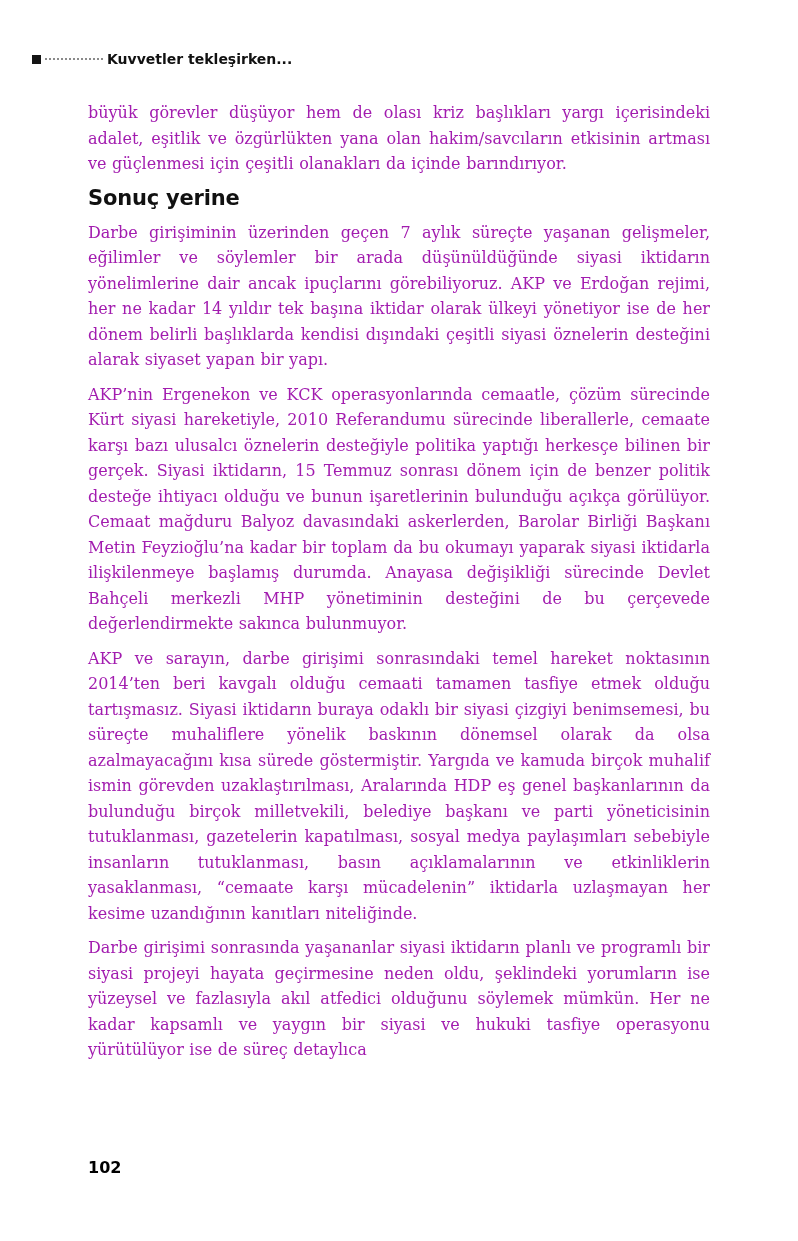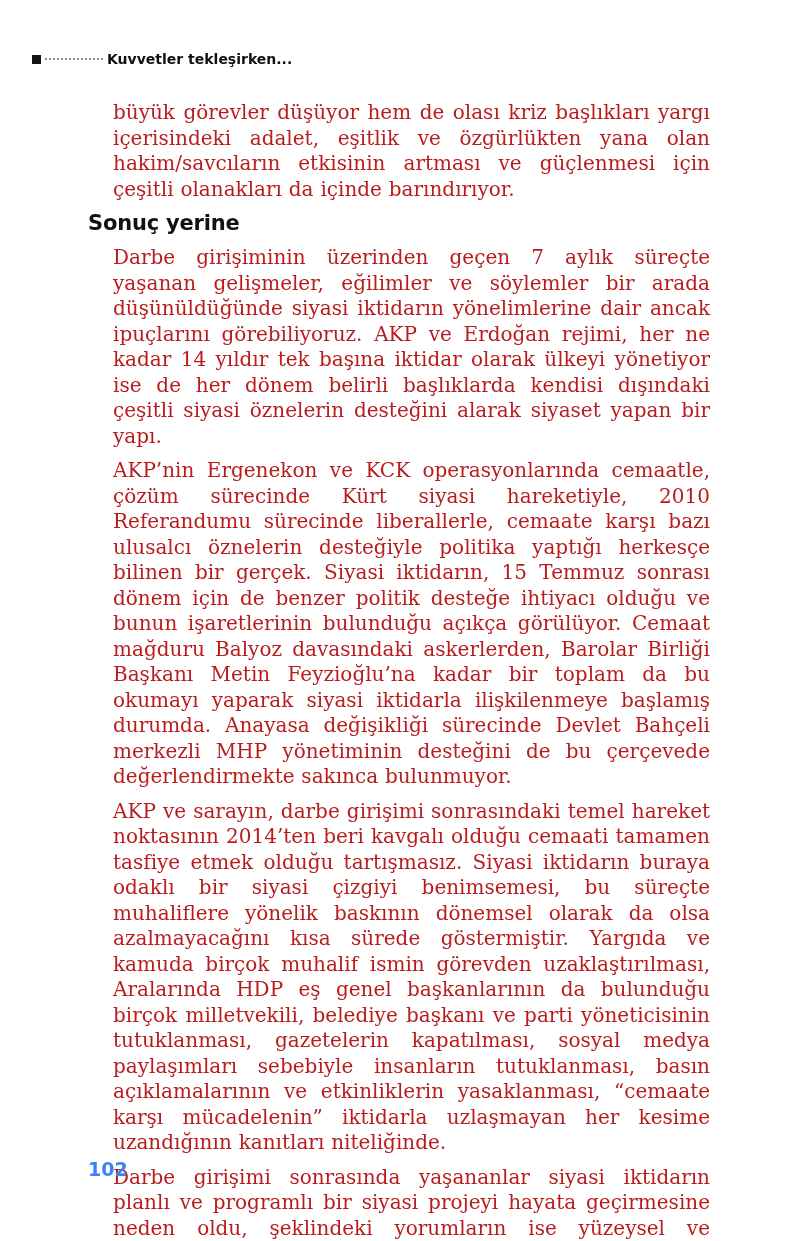--- a/index.html
+++ b/index.html
@@ -50,47 +50,46 @@
     white-space: nowrap;
   }
   
   .page-body {
     position: absolute;
     top: 100px;
     left: 88px;
     width: 622px;
   }
   .page-body p {
-    font-size: 20px;
+    font-size: 16px;
     line-height: 25.5px;
     text-align: justify;
-    color: #b91c1c;
+    color: #a21caf;
     margin-bottom: 9px;
     word-spacing: 0.5px;
-    margin-left: 25px;
   }
   .section-heading {
     font-family: "DejaVu Sans", "Liberation Sans", sans-serif;
     font-size: 21px;
     font-weight: bold;
     color: #111111;
     margin: 0 0 10px 0;
     letter-spacing: -0.2px;
   }
   
   .page-footer {
     position: absolute;
     left: 88px;
     top: 1158px;
   }
   .page-number {
     font-family: "DejaVu Sans", "Liberation Sans", sans-serif;
-    font-size: 19px;
+    font-size: 16px;
     font-weight: bold;
-    color: #3b82f6;
+    color: #000000;
   }
 </style>
 </head>
 <body>
 
 <div class="page">
 
   <header class="running-header">
     <span class="square-bullet"></span>
     <span class="dotted-line"></span>

